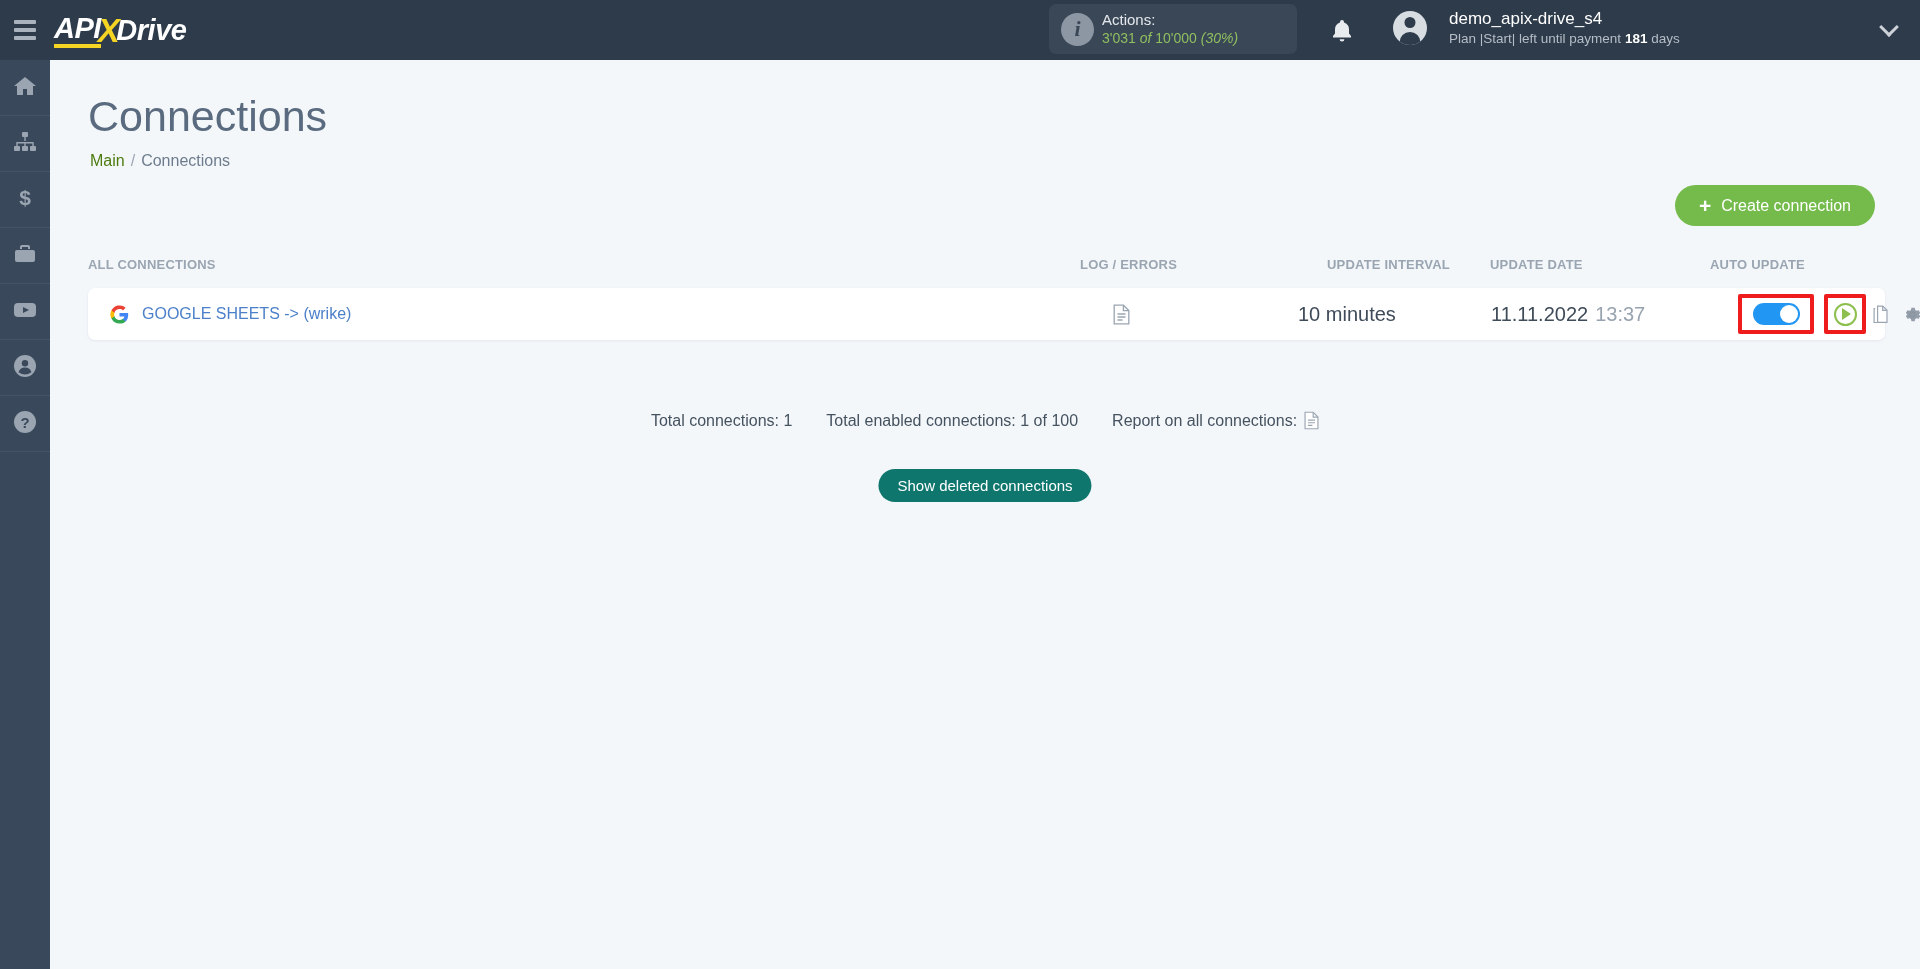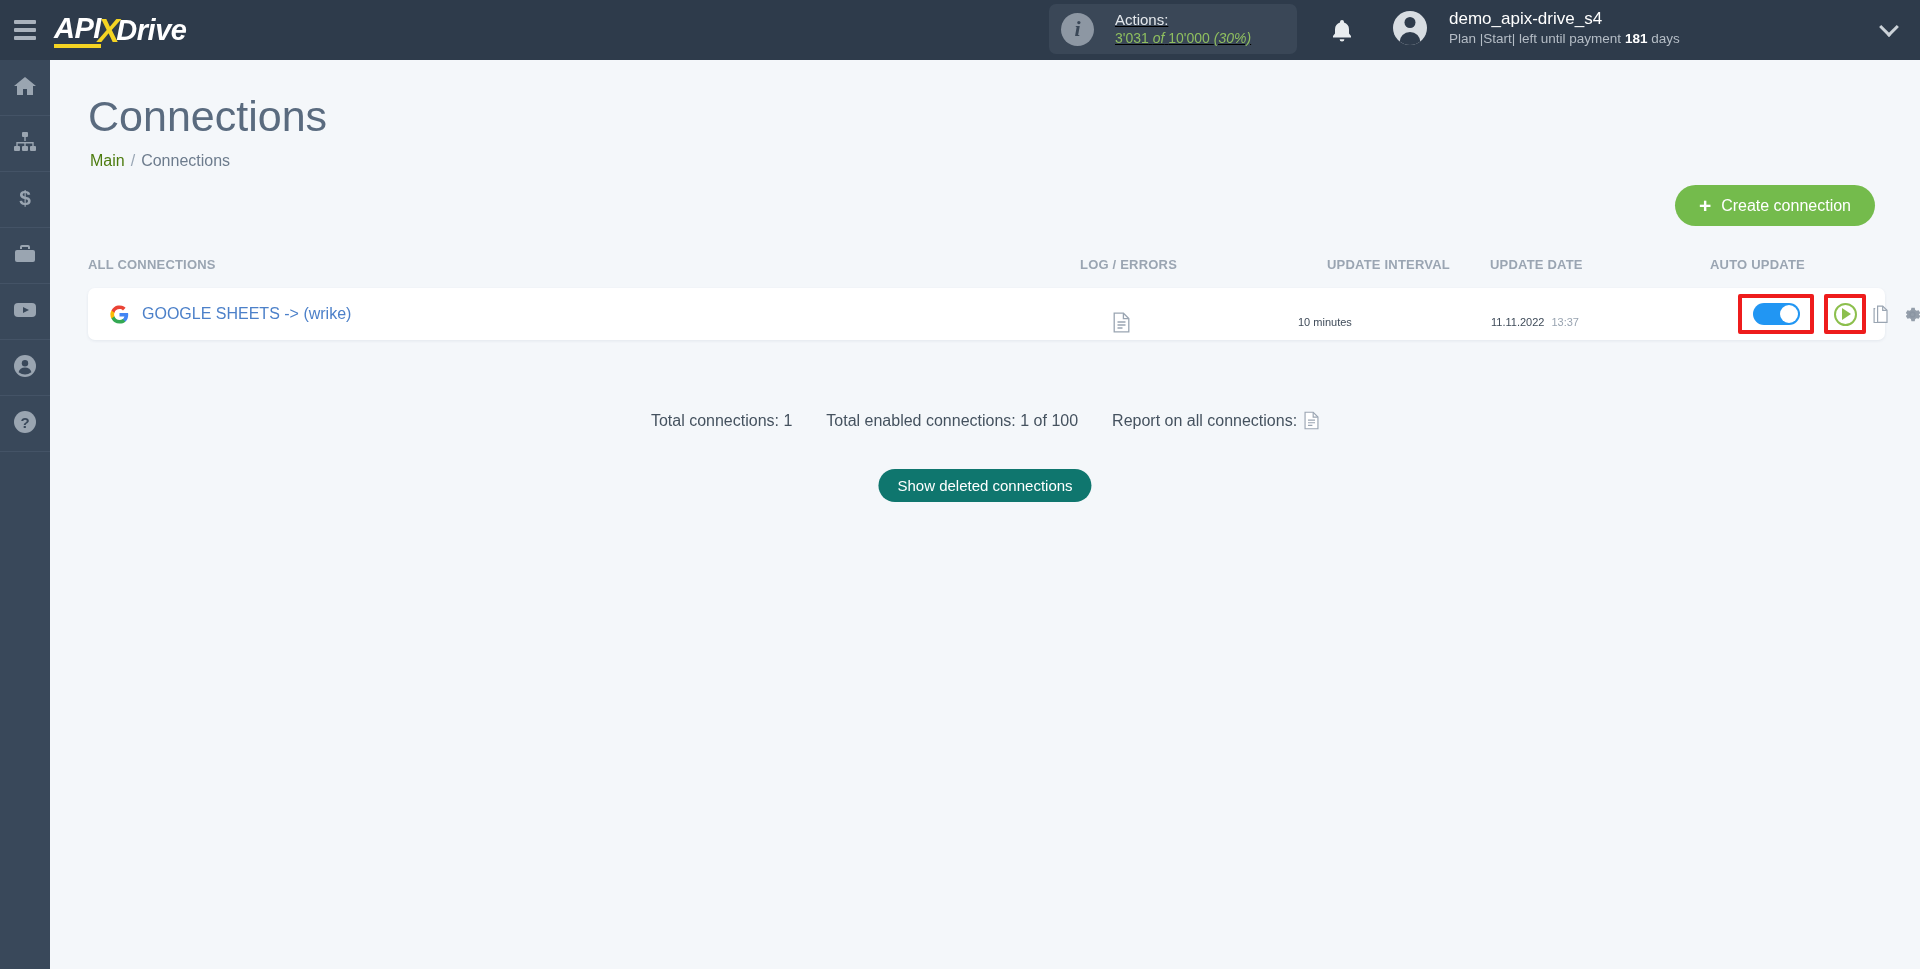--- a/index.html
+++ b/index.html
@@ -45,21 +45,21 @@
     display: flex; align-items: center; padding-left: 12px;
   }
   .info-circle {
     width: 33px; height: 33px; border-radius: 50%;
     background: #8d97a3; color: #3a4757;
     font-family: "Liberation Serif", serif;
     font-weight: bold; font-size: 22px; font-style: italic;
     display: flex; align-items: center; justify-content: center;
     flex: none;
   }
-  .actions-text { margin-left: 21px; line-height: 1.25; text-decoration: underline; }
+  .actions-text { margin-left: 8px; line-height: 1.25; }
   .actions-title { color: #e4e8ec; font-size: 15px; }
   .actions-nums { font-size: 14px; color: #8fbf5f; }
   .actions-nums .of { color: #8fbf5f; font-style: italic; }
   .actions-nums .pct { color: #8fbf5f; font-style: italic; }
 
   .bell {
     position: absolute; left: 1330px; top: 18px;
     width: 24px; height: 26px; cursor: pointer;
   }
   .avatar-wrap {
@@ -186,23 +186,23 @@
   .row-title {
     position: absolute; left: 22px; top: 0; height: 52px;
     display: flex; align-items: center; gap: 13px;
     font-size: 16px; color: #4c80c9; cursor: pointer;
   }
   .g-logo {
     width: 19px; height: 19px; flex: none;
     display: block;
   }
   .cell {
-    position: absolute; top: 8px; height: 52px;
+    position: absolute; top: 0; height: 52px;
     display: flex; align-items: center;
-    font-size: 11px; color: #3f4b59;
+    font-size: 20px; color: #3f4b59;
   }
   .c-log { left: 1025px; }
   .c-int { left: 1210px; }
   .c-date { left: 1403px; }
   .c-date .time { color: #98a3b0; margin-left: 7px; }
 
   .doc-ico { width: 17px; height: 21px; cursor: pointer; }
 
   .toggle-hl {
     position: absolute; left: 1650px; top: 6px;

